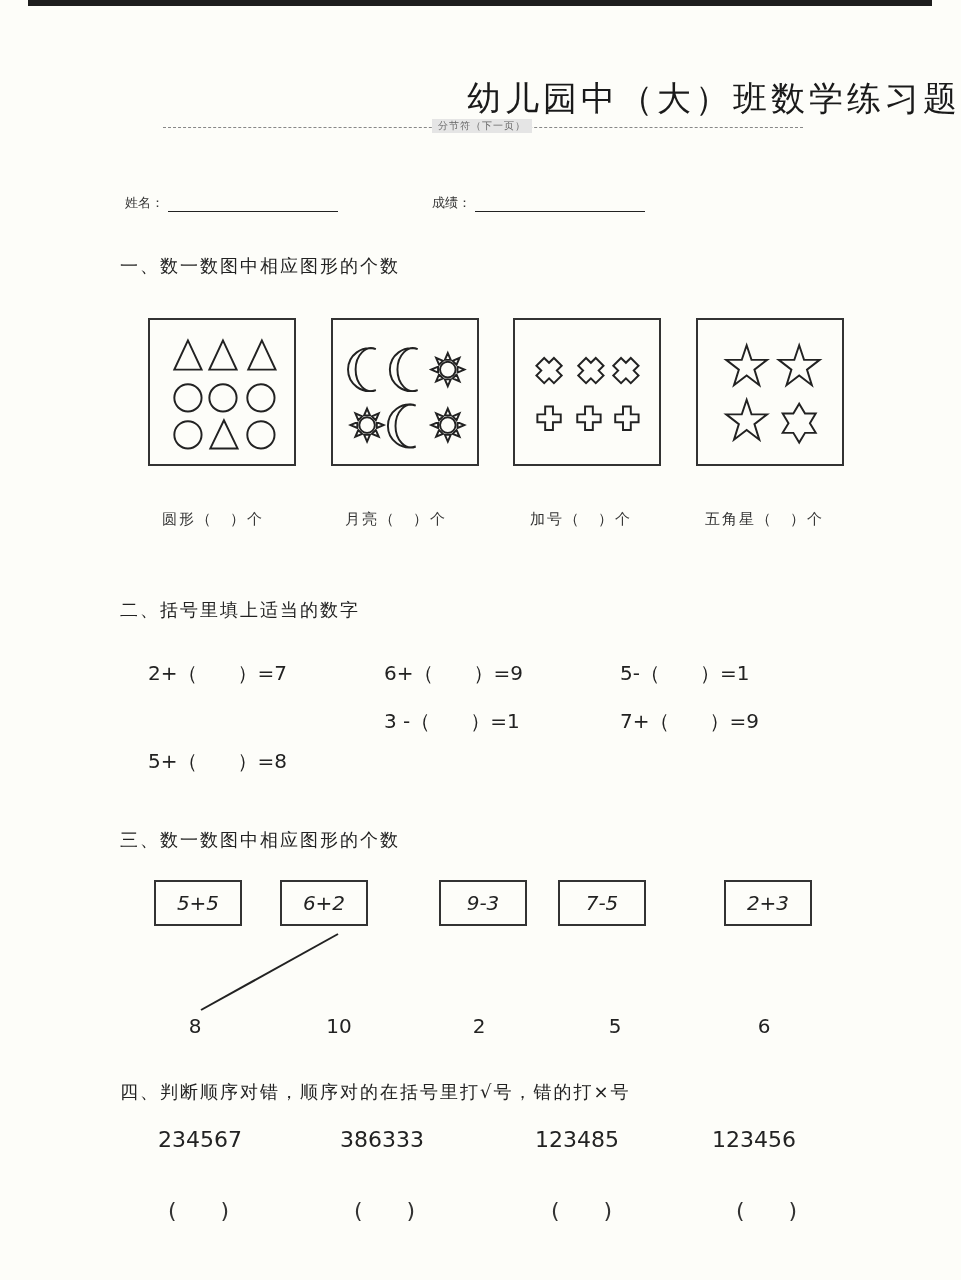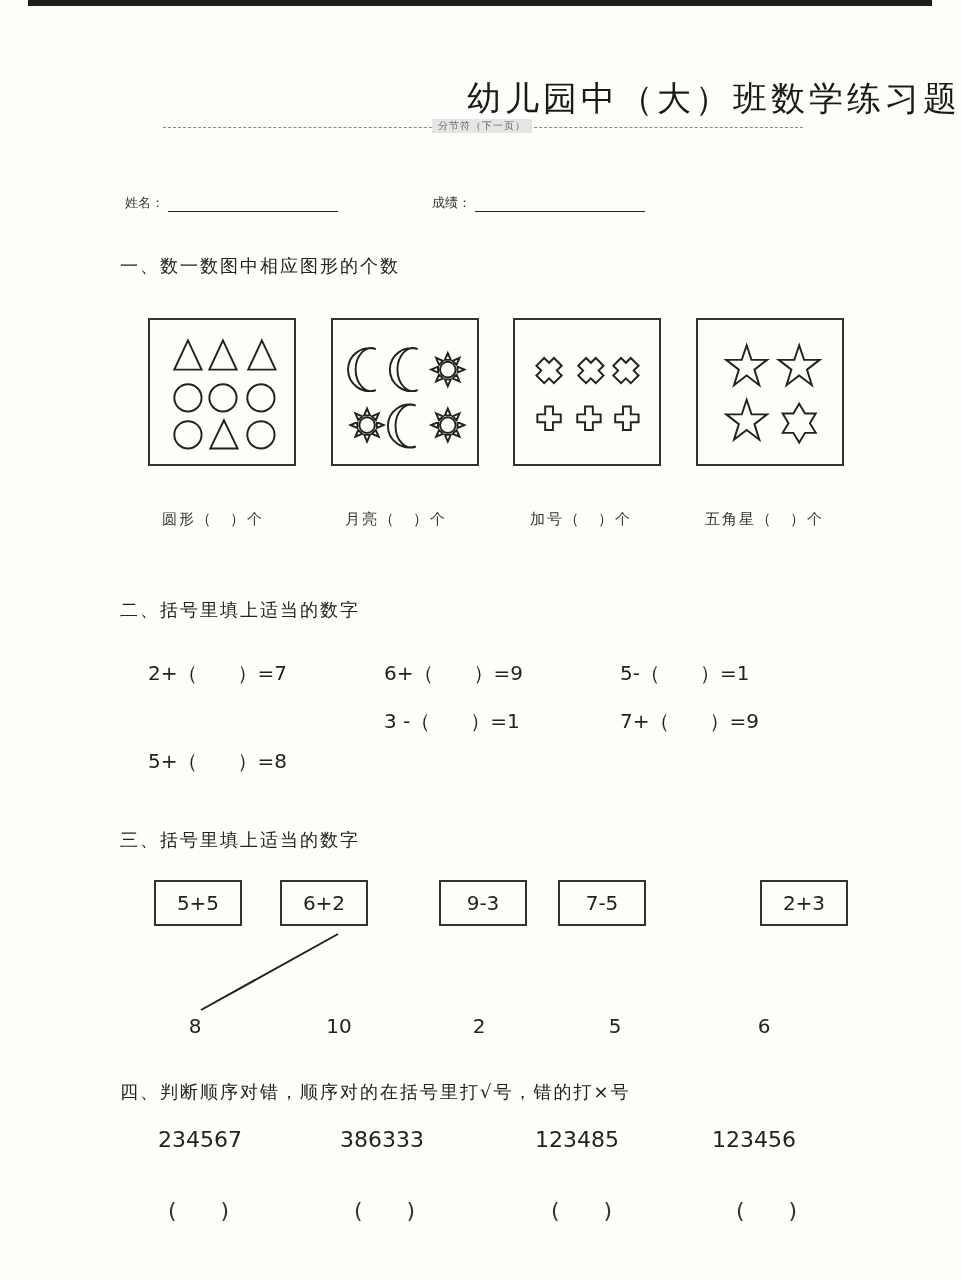--- a/index.html
+++ b/index.html
@@ -13,21 +13,21 @@
   .divider-label { position:absolute; top:119px; left:432px; width:100px; text-align:center;
                    font-size:10px; color:#666; background:#e5e5e5; letter-spacing:1px; }
   .field { position:absolute; top:194px; font-size:13px; color:#333; }
   .field .line { display:inline-block; width:170px; border-bottom:1.5px solid #222; margin-left:4px; height:16px; vertical-align:bottom; }
   .section-title { position:absolute; left:120px; font-size:18px; color:#222; letter-spacing:2px; }
   .shape-box { position:absolute; top:318px; width:148px; height:148px; border:2px solid #333; box-sizing:border-box; }
   .shape-box svg { width:100%; height:100%; }
   .count-label { position:absolute; top:510px; font-size:15px; color:#333; letter-spacing:2px; }
   .eq { position:absolute; font-size:20px; color:#222; white-space:pre; }
   .match-box { position:absolute; top:880px; width:88px; height:46px; border:2px solid #333; box-sizing:border-box;
-               font-size:20px; line-height:42px; text-align:center; }
+               font-size:20px; line-height:42px; text-align:center;font-style:italic; }
   .match-num { position:absolute; top:1014px; font-size:20px; width:60px; text-align:center; }
   .seq { position:absolute; top:1127px; font-size:22px; color:#222; }
   .paren { position:absolute; top:1196px; font-size:22px; color:#333; white-space:pre; }
   .connector { position:absolute; left:0; top:0; width:961px; height:1280px; pointer-events:none; }
 </style>
 </head>
 <body>
 
 <div class="topbar"></div>
 
@@ -121,27 +121,27 @@
 
 <div class="section-title" style="top:598px;">二、括号里填上适当的数字</div>
 
 <div class="eq" style="left:148px; top:660px;"><span>2+（</span><span style="display:inline-block;width:40px;"></span><span>）=7</span></div>
 <div class="eq" style="left:384px; top:660px;"><span>6+（</span><span style="display:inline-block;width:40px;"></span><span>）=9</span></div>
 <div class="eq" style="left:620px; top:660px;"><span>5-（</span><span style="display:inline-block;width:40px;"></span><span>）=1</span></div>
 <div class="eq" style="left:148px; top:708px;margin-top:40px;"><span>5+（</span><span style="display:inline-block;width:40px;"></span><span>）=8</span></div>
 <div class="eq" style="left:384px; top:708px;"><span>3 -（</span><span style="display:inline-block;width:40px;"></span><span>）=1</span></div>
 <div class="eq" style="left:620px; top:708px;"><span>7+（</span><span style="display:inline-block;width:40px;"></span><span>）=9</span></div>
 
-<div class="section-title" style="top:828px;">三、括号里填上适当的数字</div>
+<div class="section-title" style="top:828px;">三、数一数图中相应图形的个数</div>
 
 <div class="match-box" style="left:154px;">5+5</div>
 <div class="match-box" style="left:280px;">6+2</div>
 <div class="match-box" style="left:439px;">9-3</div>
 <div class="match-box" style="left:558px;">7-5</div>
-<div class="match-box" style="left:724px;margin-left:36px;">2+3</div>
+<div class="match-box" style="left:724px;">2+3</div>
 
 <svg class="connector">
   <line x1="338" y1="934" x2="201" y2="1010" stroke="#222" stroke-width="2"></line>
 </svg>
 
 <div class="match-num" style="left:165px;">8</div>
 <div class="match-num" style="left:309px;">10</div>
 <div class="match-num" style="left:449px;">2</div>
 <div class="match-num" style="left:585px;">5</div>
 <div class="match-num" style="left:734px;">6</div>

